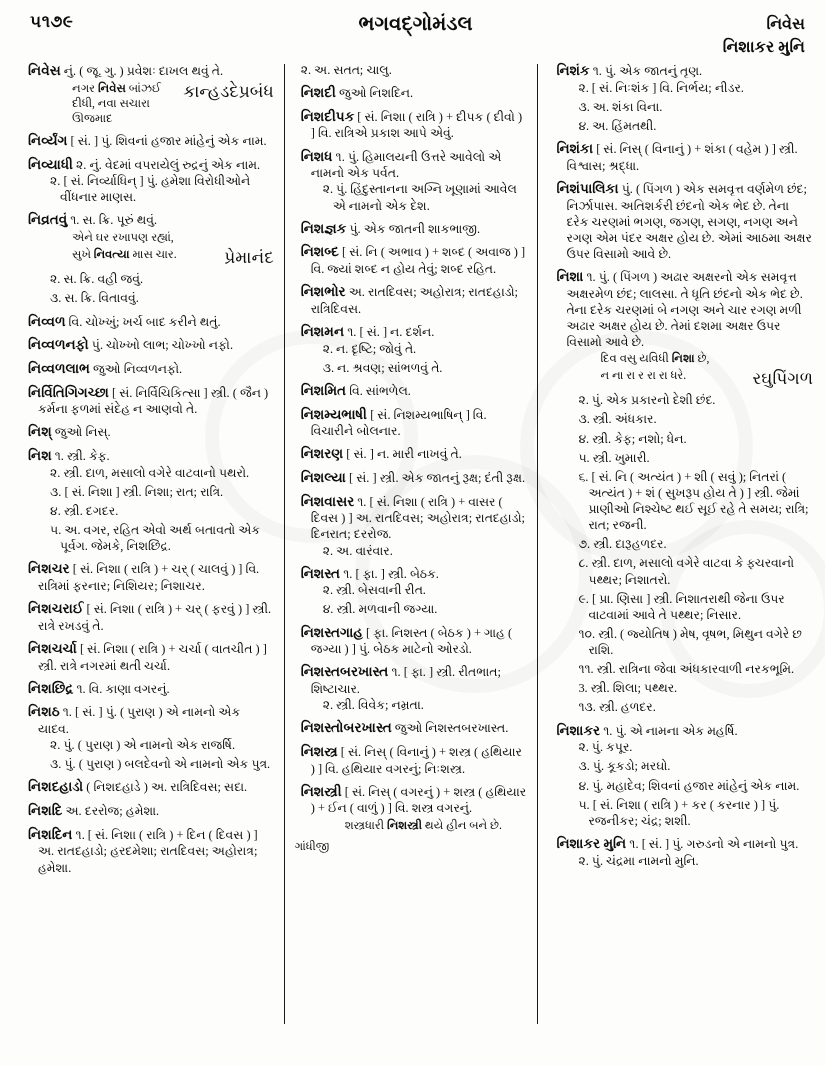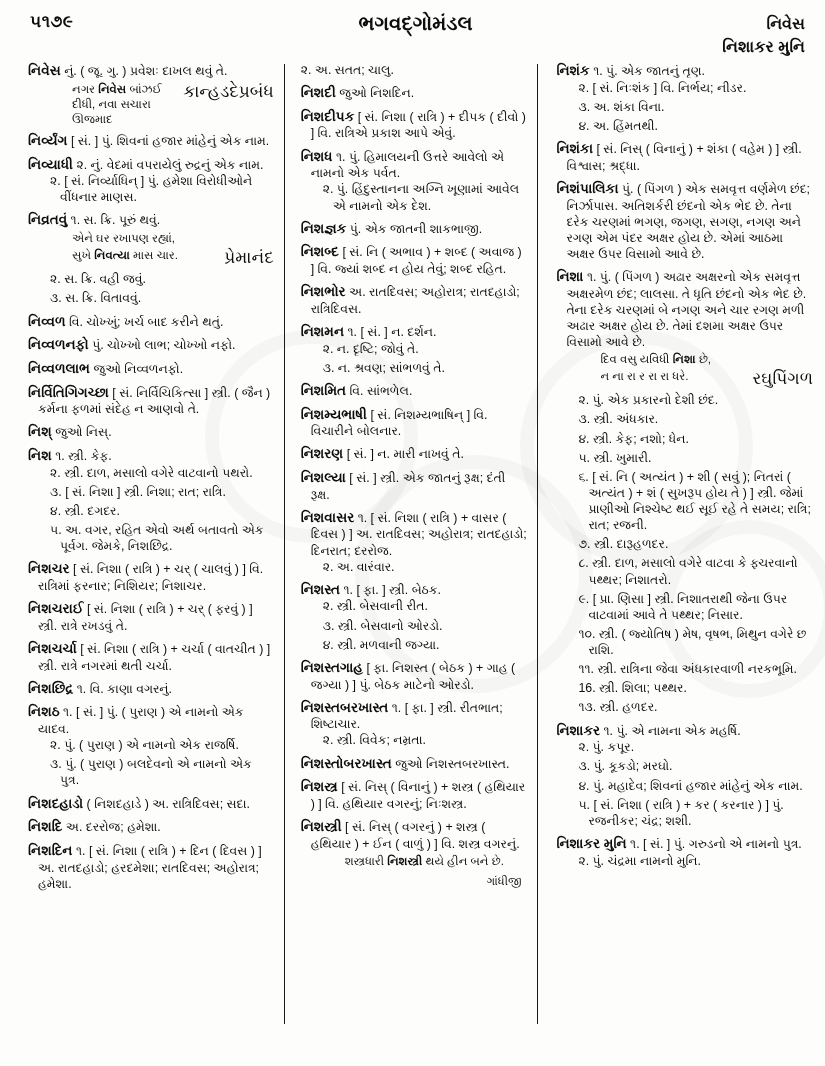--- a/index.html
+++ b/index.html
@@ -6,21 +6,21 @@
   html, body {
     margin: 0;
     padding: 0;
     background: #ffffff;
   }
   .page {
     position: relative;
     width: 825px;
     height: 1066px;
     background: #fdfdfb;
-    font-family: Liberation Sans, sans-serif;
+    font-family: Liberation Serif, serif;
     color: #0d0d0d;
     overflow: hidden;
     box-sizing: border-box;
   }
   
   .watermark {
     position: absolute;
     border-radius: 50%;
     border: 14px solid rgba(0,0,0,0.030);
     pointer-events: none;
@@ -113,21 +113,21 @@
     text-indent: 0;
   }
   .quote .hw-inline { font-weight: 700; }
   .cite-inline {
     float: right;
     font-size: 17px;
   }
   .clearfix::after { content: ""; display: block; clear: both; }
 
   .page-footer-cite {
-    text-align: right;
+    text-align: left;
     font-size: 11.4px;
     padding-right: 6px;
     margin-top: 2px;
   }
 </style>
 </head>
 <body>
 
 <div class="page">
 
@@ -255,21 +255,20 @@
         <div class="entry">
           <div><span class="hw">નિશલ્યા</span> <span>[ સં. ] સ્ત્રી. એક જાતનું રૂક્ષ; દંતી રૂક્ષ.</span></div>
         </div>
         <div class="entry">
           <div><span class="hw">નિશવાસર</span> <span>૧. [ સં. નિશા ( રાત્રિ ) + વાસર ( દિવસ ) ] અ. રાતદિવસ; અહોરાત્ર; રાતદહાડો; દિનરાત; દરરોજ.</span></div>
           <div class="sense">૨. અ. વારંવાર.</div>
         </div>
         <div class="entry">
           <div><span class="hw">નિશસ્ત</span> <span>૧. [ ફા. ] સ્ત્રી. બેઠક.</span></div>
           <div class="sense">૨. સ્ત્રી. બેસવાની રીત.</div>
-          <div class="sense">૩. સ્ત્રી. બેસવાનો ઓરડો.</div>
           <div class="sense">૪. સ્ત્રી. મળવાની જગ્યા.</div>
         </div>
         <div class="entry">
           <div><span class="hw">નિશસ્તગાહ</span> <span>[ ફા. નિશસ્ત ( બેઠક ) + ગાહ ( જગ્યા ) ] પું. બેઠક માટેનો ઓરડો.</span></div>
         </div>
         <div class="entry">
           <div><span class="hw">નિશસ્તબરખાસ્ત</span> <span>૧. [ ફા. ] સ્ત્રી. રીતભાત; શિષ્ટાચાર.</span></div>
           <div class="sense">૨. સ્ત્રી. વિવેક; નમ્રતા.</div>
         </div>
         <div class="entry">
@@ -305,21 +304,21 @@
           <div class="sense">૨. પું. એક પ્રકારનો દેશી છંદ.</div>
           <div class="sense">૩. સ્ત્રી. અંધકાર.</div>
           <div class="sense">૪. સ્ત્રી. કેફ; નશો; ધેન.</div>
           <div class="sense">૫. સ્ત્રી. ખુમારી.</div>
           <div class="sense">૬. [ સં. નિ ( અત્યંત ) + શી ( સવું ); નિતરાં ( અત્યંત ) + શં ( સુખરૂપ હોય તે ) ] સ્ત્રી. જેમાં પ્રાણીઓ નિશ્ચેષ્ટ થઈ સૂઈ રહે તે સમય; રાત્રિ; રાત; રજની.</div>
           <div class="sense">૭. સ્ત્રી. દારૂહળદર.</div>
           <div class="sense">૮. સ્ત્રી. દાળ, મસાલો વગેરે વાટવા કે ફ્ચરવાનો પથ્થર; નિશાતરો.</div>
           <div class="sense">૯. [ પ્રા. ણિસા ] સ્ત્રી. નિશાતરાથી જેના ઉપર વાટવામાં આવે તે પથ્થર; નિસાર.</div>
           <div class="sense">૧૦. સ્ત્રી. ( જ્યોતિષ ) મેષ, વૃષભ, મિથુન વગેરે છ રાશિ.</div>
           <div class="sense">૧૧. સ્ત્રી. રાત્રિના જેવા અંધકારવાળી નરકભૂમિ.</div>
-          <div class="sense">16. સ્ત્રી. શિલા; પથ્થર.</div>
+          <div class="sense">3. સ્ત્રી. શિલા; પથ્થર.</div>
           <div class="sense">૧૩. સ્ત્રી. હળદર.</div>
         </div>
         <div class="entry">
           <div><span class="hw">નિશાકર</span> <span>૧. પું. એ નામના એક મહર્ષિ.</span></div>
           <div class="sense">૨. પું. કપૂર.</div>
           <div class="sense">૩. પું. કૂકડો; મરઘો.</div>
           <div class="sense">૪. પું. મહાદેવ; શિવનાં હજાર માંહેનું એક નામ.</div>
           <div class="sense">૫. [ સં. નિશા ( રાત્રિ ) + કર ( કરનાર ) ] પું. રજનીકર; ચંદ્ર; શશી.</div>
         </div>
         <div class="entry">

